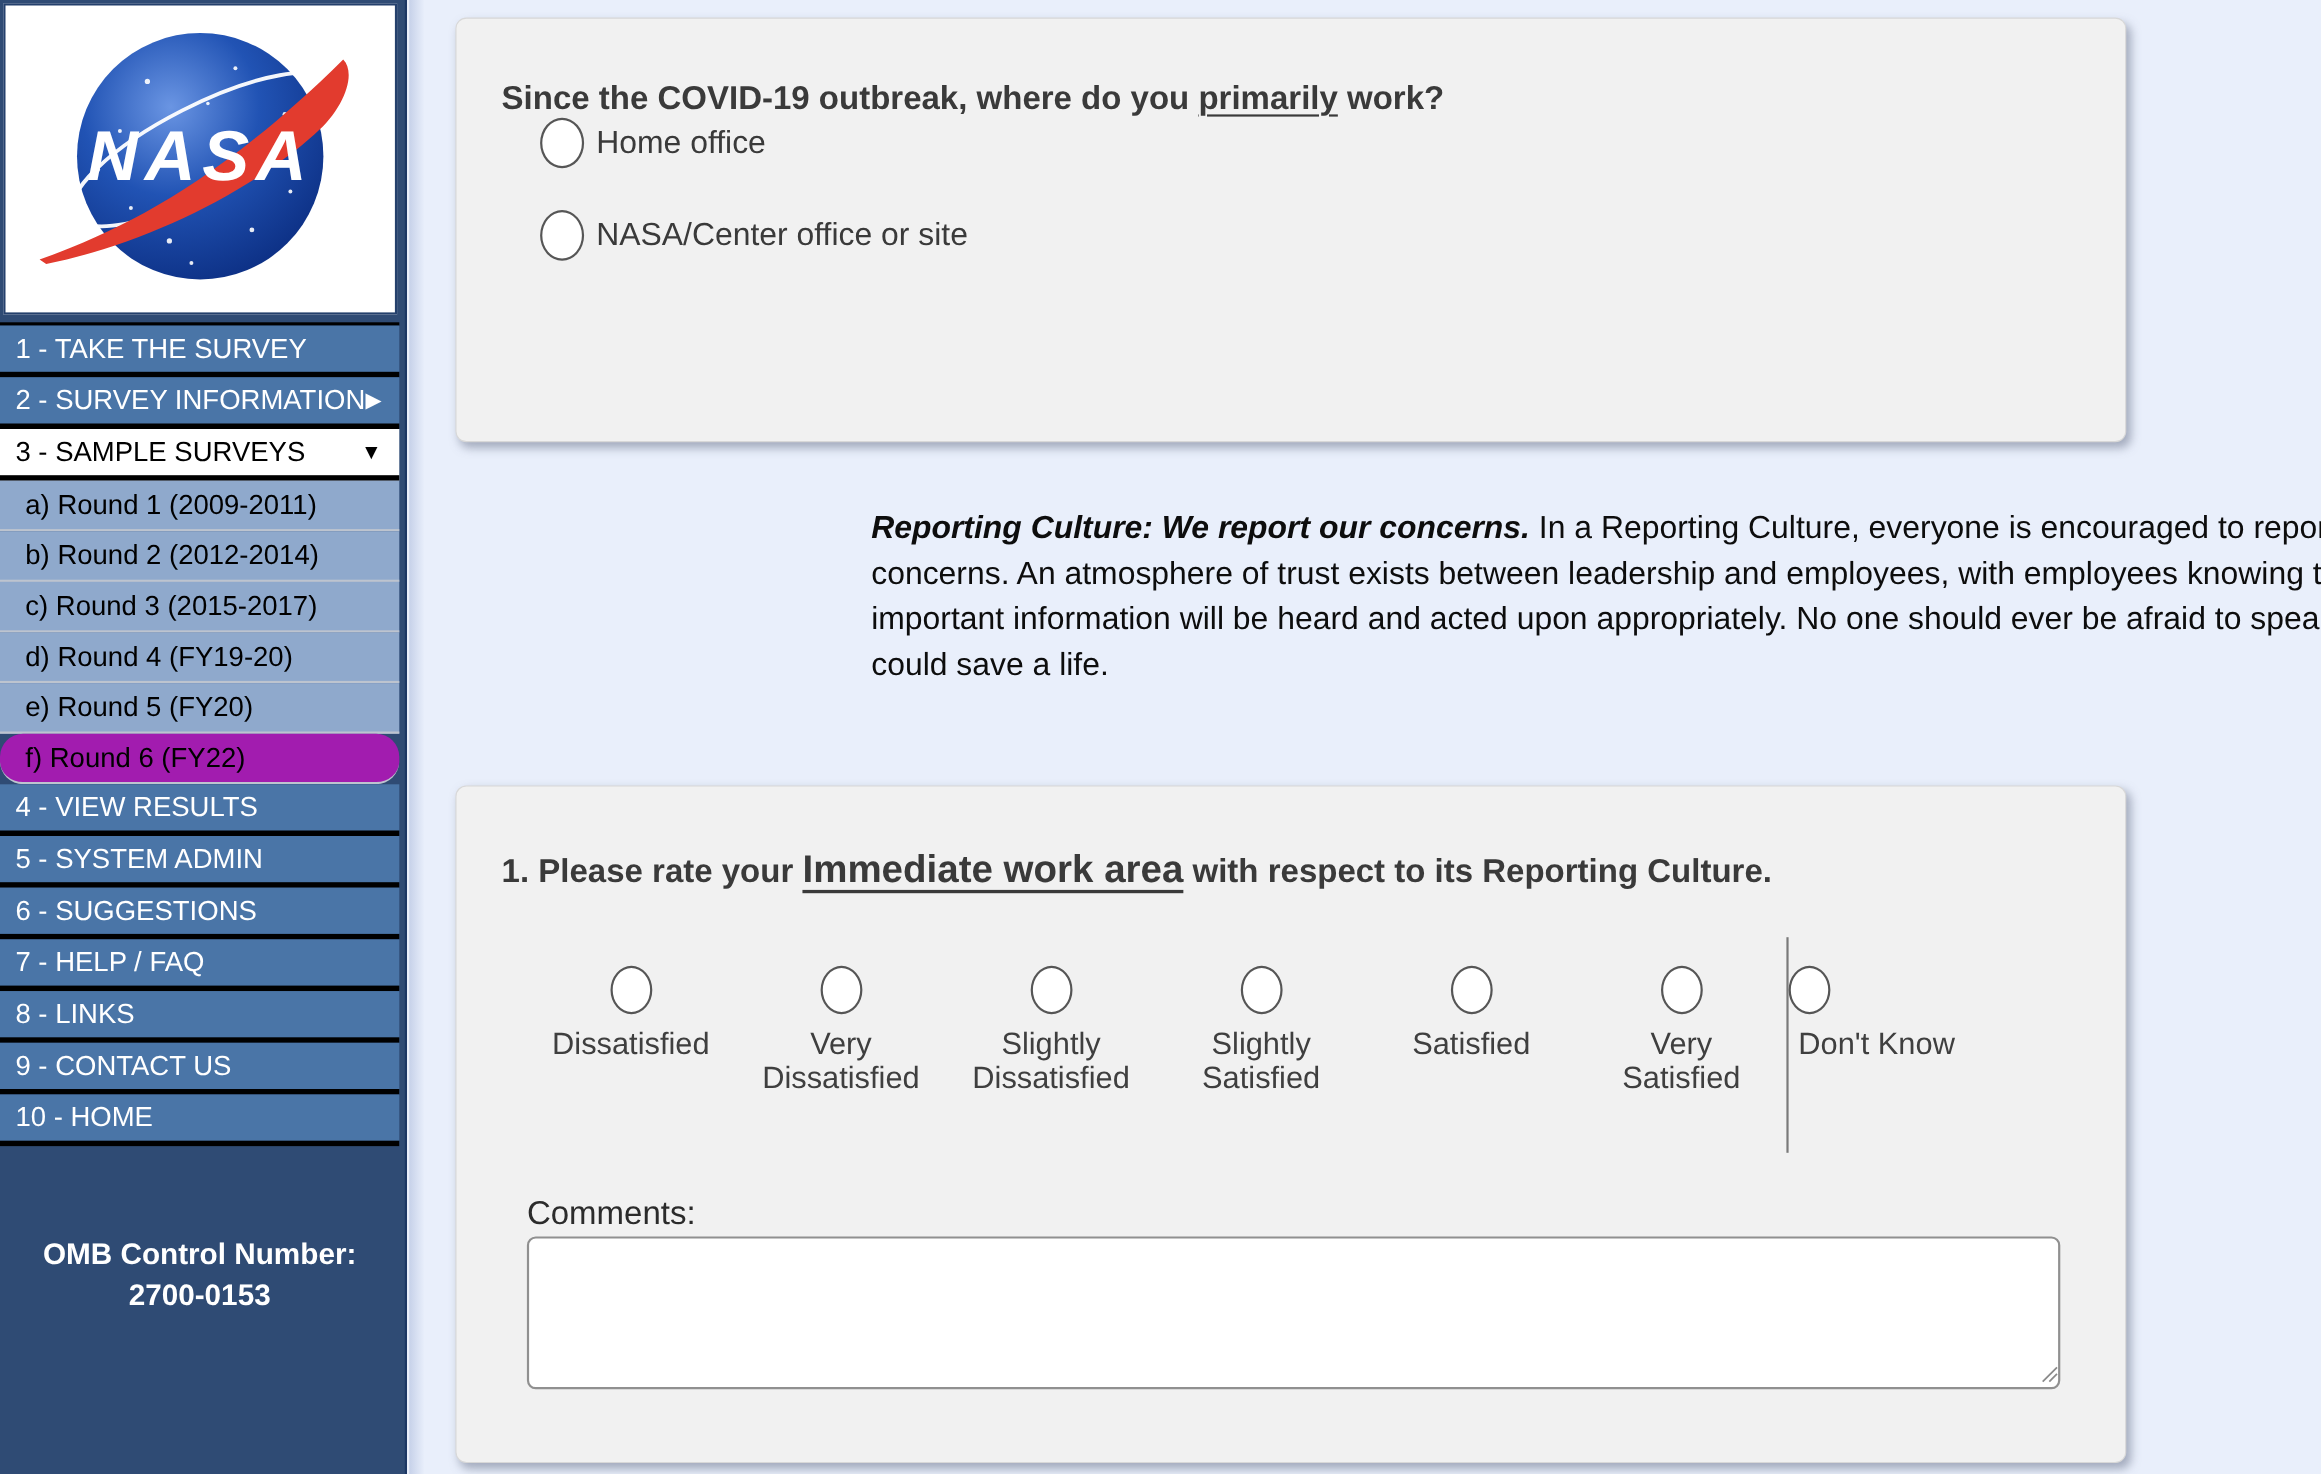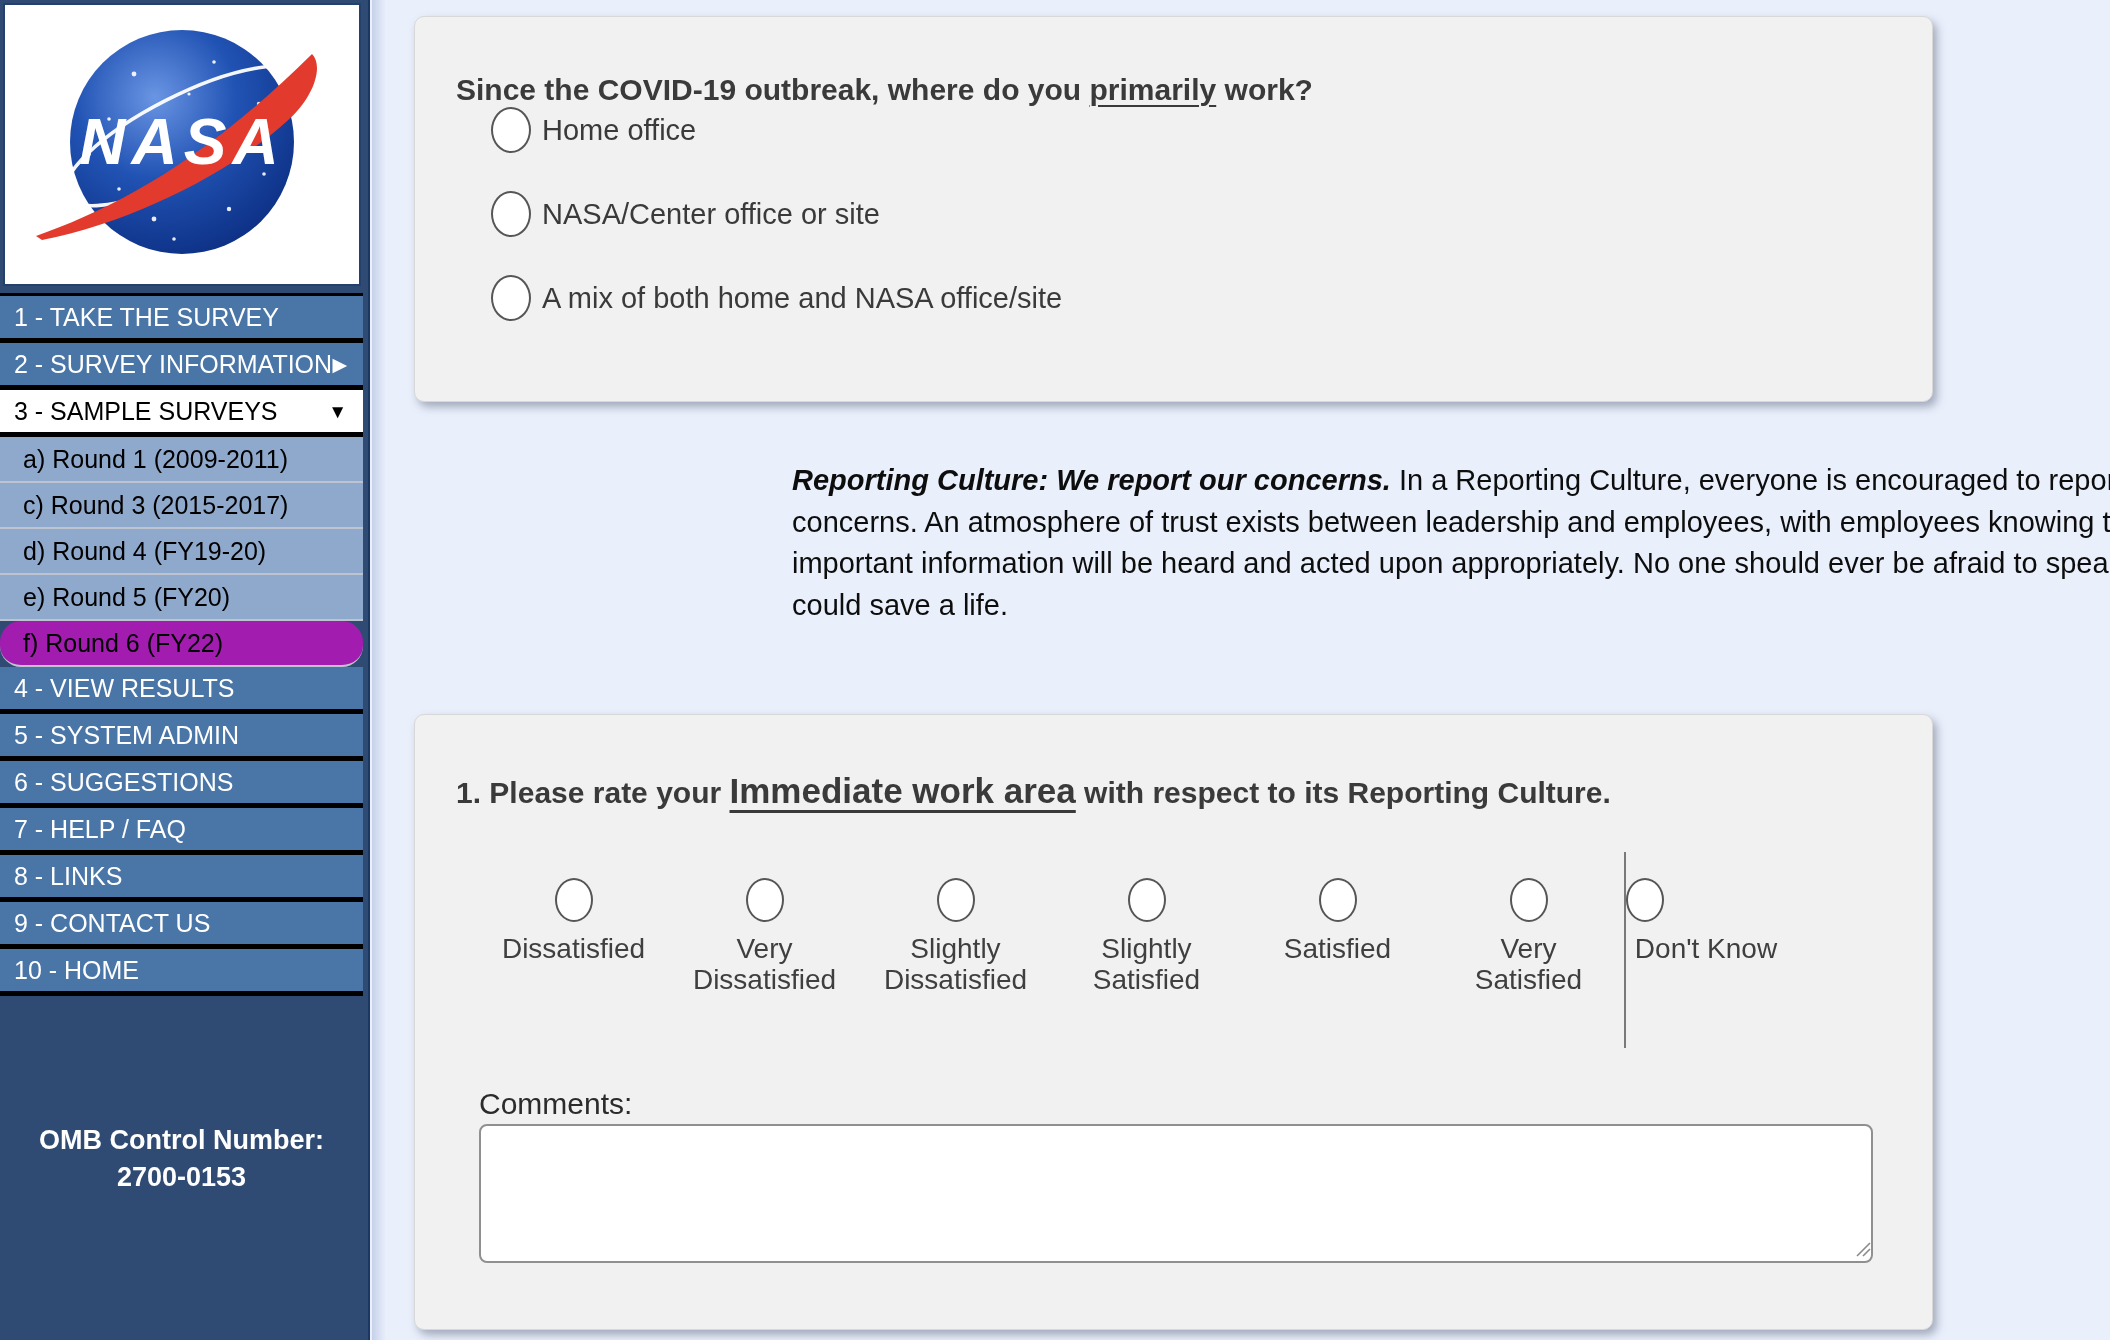--- a/index.html
+++ b/index.html
@@ -116,20 +116,23 @@
     <div class="menu-item selected">
       <span>3 - SAMPLE SURVEYS</span>
       <span class="grow"></span>
       <span class="arrow">▼</span>
     </div>
 
     <div class="submenu-item">
       <span>a) Round 1 (2009-2011)</span>
     </div>
     <div class="submenu-item">
+      <span>b) Round 2 (2012-2014)</span>
+    </div>
+    <div class="submenu-item">
       <span>c) Round 3 (2015-2017)</span>
     </div>
     <div class="submenu-item">
       <span>d) Round 4 (FY19-20)</span>
     </div>
     <div class="submenu-item">
       <span>e) Round 5 (FY20)</span>
     </div>
     <div class="submenu-item selected">
       <span>f) Round 6 (FY22)</span>
@@ -170,24 +173,20 @@
     <div class="q-title">
       <span>Since the COVID-19 outbreak, where do you </span><span class="u">primarily</span><span> work?</span>
     </div>
     <div class="option-row">
       <input type="radio" name="covid-work" style="">
       <span class="option-label">Home office</span>
     </div>
     <div class="option-row">
       <input type="radio" name="covid-work" style="">
       <span class="option-label">NASA/Center office or site</span>
-    </div>
-    <div class="option-row">
-      <input type="radio" name="covid-work" style="">
-      <span class="option-label">A mix of both home and NASA office/site</span>
     </div>
   </div>
 
   <div class="culture-para">
     <span class="lead">Reporting Culture:  We report our concerns.</span><span>  In a Reporting Culture, everyone is encouraged to report safety concerns. An atmosphere of trust exists between leadership and employees, with employees knowing that important information will be heard and acted upon appropriately. No one should ever be afraid to speak up; it could save a life.</span>
   </div>
 
   <div class="card card2">
     <div class="q-title">
       <span>1. Please rate your </span><span class="em">Immediate work area</span><span> with respect to its Reporting Culture.</span>

